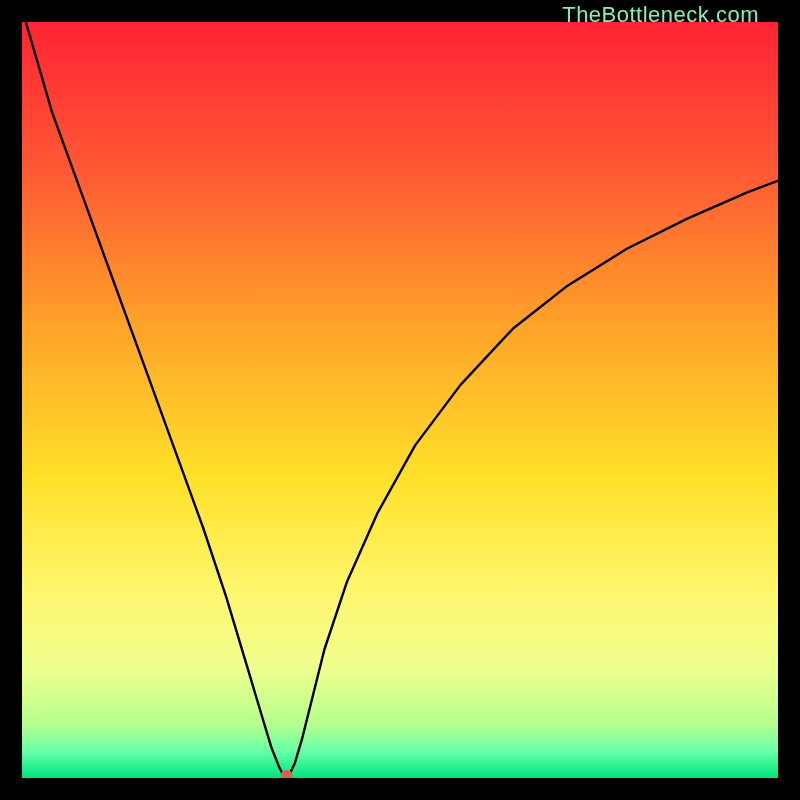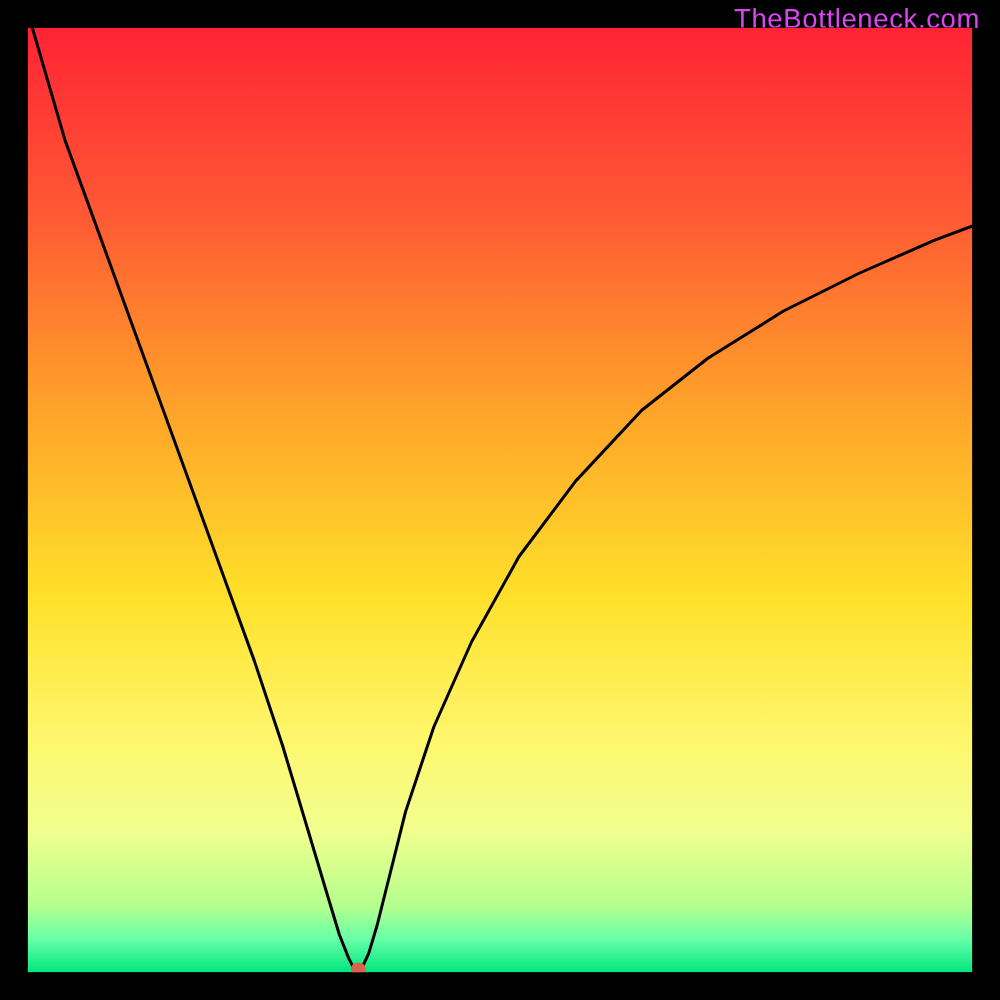--- a/index.html
+++ b/index.html
@@ -23,22 +23,22 @@
     position: absolute;
     left: 0;
     top: 0;
     width: 756px;
     height: 756px;
     overflow: hidden;
   }
   .watermark {
     position: absolute;
     top: 2px;
-    right: 16px;
-    color: #d946ef;
+    right: 41px;
+    color: #86efac;
     font-size: 22px;
     font-weight: 500;
     letter-spacing: 0.5px;
     font-family: Arial, sans-serif;
   }
   svg {
     display: block;
   }
 </style>
 </head>

